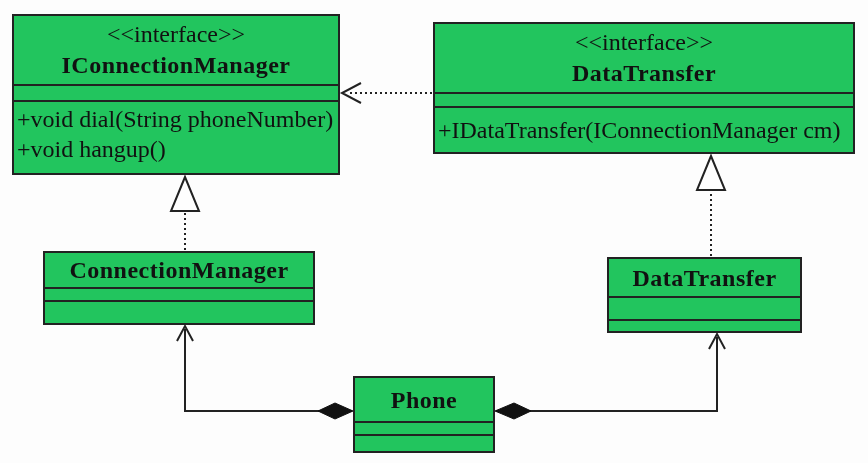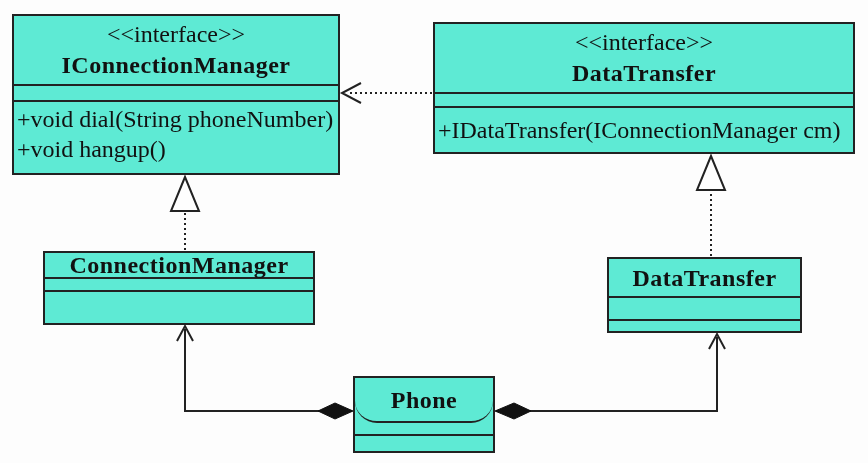--- a/index.html
+++ b/index.html
@@ -20,21 +20,21 @@
   .dotted  { stroke: #222; stroke-width: 2; fill: none; stroke-dasharray: 2 3; }
   .solid   { stroke: #222; stroke-width: 2; fill: none; }
   .open-arrow { stroke: #222; stroke-width: 2; fill: none; stroke-linejoin: miter; }
   .hollow-tri { fill: #fefefe; stroke: #222; stroke-width: 2; stroke-linejoin: miter; }
   .diamond { fill: #111; stroke: #111; stroke-width: 1; }
 
   .uml-class {
     position: absolute;
     box-sizing: border-box;
     border: 2px solid #222;
-    background: #5eead4;
+    background: #22c55e;
     display: flex;
     flex-direction: column;
   }
   .compartment { box-sizing: border-box; }
   .compartment.divided { border-bottom: 2px solid #222; }
   .title-compartment {
     display: flex;
     flex-direction: column;
     align-items: center;
     justify-content: center;
@@ -119,36 +119,36 @@
       <div class="stereotype">&lt;&lt;interface&gt;&gt;</div>
       <div class="classname">DataTransfer</div>
     </div>
     <div class="compartment divided attrs-compartment" style="height:14px;"></div>
     <div class="compartment methods-compartment centered grow">
       <div class="method-line">+IDataTransfer(IConnectionManager cm)</div>
     </div>
   </div>
 
   <div class="uml-class" style="left:43px; top:251px; width:272px; height:74px;">
-    <div class="compartment divided title-compartment" style="height:26px;">
+    <div class="compartment divided title-compartment" style="height:36px;">
       <div class="classname">ConnectionManager</div>
     </div>
     <div class="compartment divided attrs-compartment" style="height:13px;"></div>
     <div class="compartment methods-compartment grow"></div>
   </div>
 
   <div class="uml-class" style="left:607px; top:257px; width:195px; height:76px;gap:8px;">
     <div class="compartment divided title-compartment" style="height:40px;">
       <div class="classname">DataTransfer</div>
     </div>
     <div class="compartment divided attrs-compartment" style="height:15px;"></div>
     <div class="compartment methods-compartment grow"></div>
   </div>
 
   <div class="uml-class" style="left:353px; top:376px; width:142px; height:77px;">
-    <div class="compartment divided title-compartment" style="height:45px;border-radius:22px;">
+    <div class="compartment divided title-compartment" style="height:45px;">
       <div class="classname">Phone</div>
     </div>
     <div class="compartment divided attrs-compartment" style="height:13px;"></div>
     <div class="compartment methods-compartment grow"></div>
   </div>
 
 </div>
 
 </body></html>

